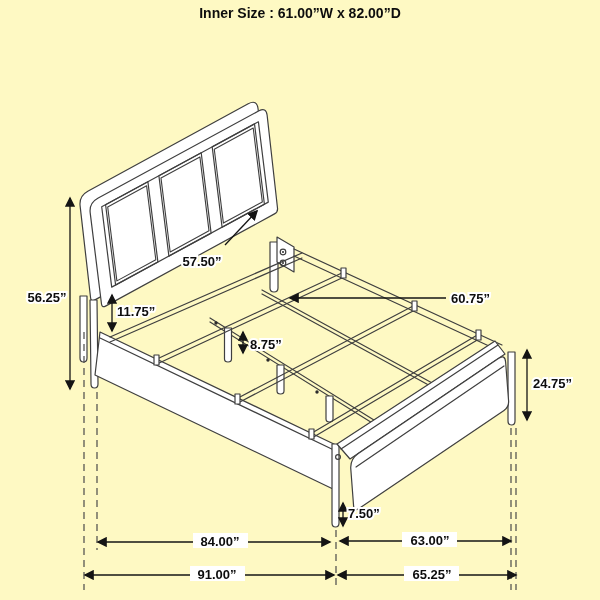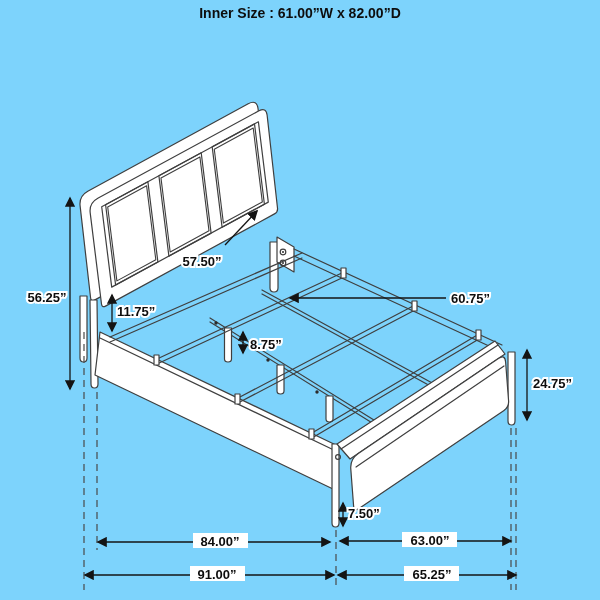--- a/index.html
+++ b/index.html
@@ -1,16 +1,16 @@
 <!DOCTYPE html>
 <html><head>
 <meta charset="utf-8">
 <style>
   html,body{margin:0;padding:0;background:#ffffff;}
-  .stage{position:relative;width:600px;height:600px;background:#7dd3fc;overflow:hidden;
+  .stage{position:relative;width:600px;height:600px;background:#fef9c3;overflow:hidden;
          font-family:"Liberation Sans","DejaVu Sans",sans-serif;}
   svg{display:block;}
   .art{stroke:#3f3f3f;stroke-width:1.2;fill:none;stroke-linejoin:round;stroke-linecap:round;}
   .artf{stroke:#3f3f3f;stroke-width:1.2;fill:#ffffff;stroke-linejoin:round;stroke-linecap:round;}
   .dim{stroke:#141414;stroke-width:1.3;fill:none;}
   .dash{stroke:#4a4a4a;stroke-width:1.2;fill:none;stroke-dasharray:7 5;}
   .lbl{font-family:"Liberation Sans","DejaVu Sans",sans-serif;font-size:13px;font-weight:bold;
        fill:#0d0d0d;paint-order:stroke;stroke:#ffffff;stroke-width:4px;}
   .title{font-family:"Liberation Sans","DejaVu Sans",sans-serif;font-size:14px;font-weight:bold;fill:#0d0d0d;}
   .dot{fill:#2b2b2b;stroke:none;}

